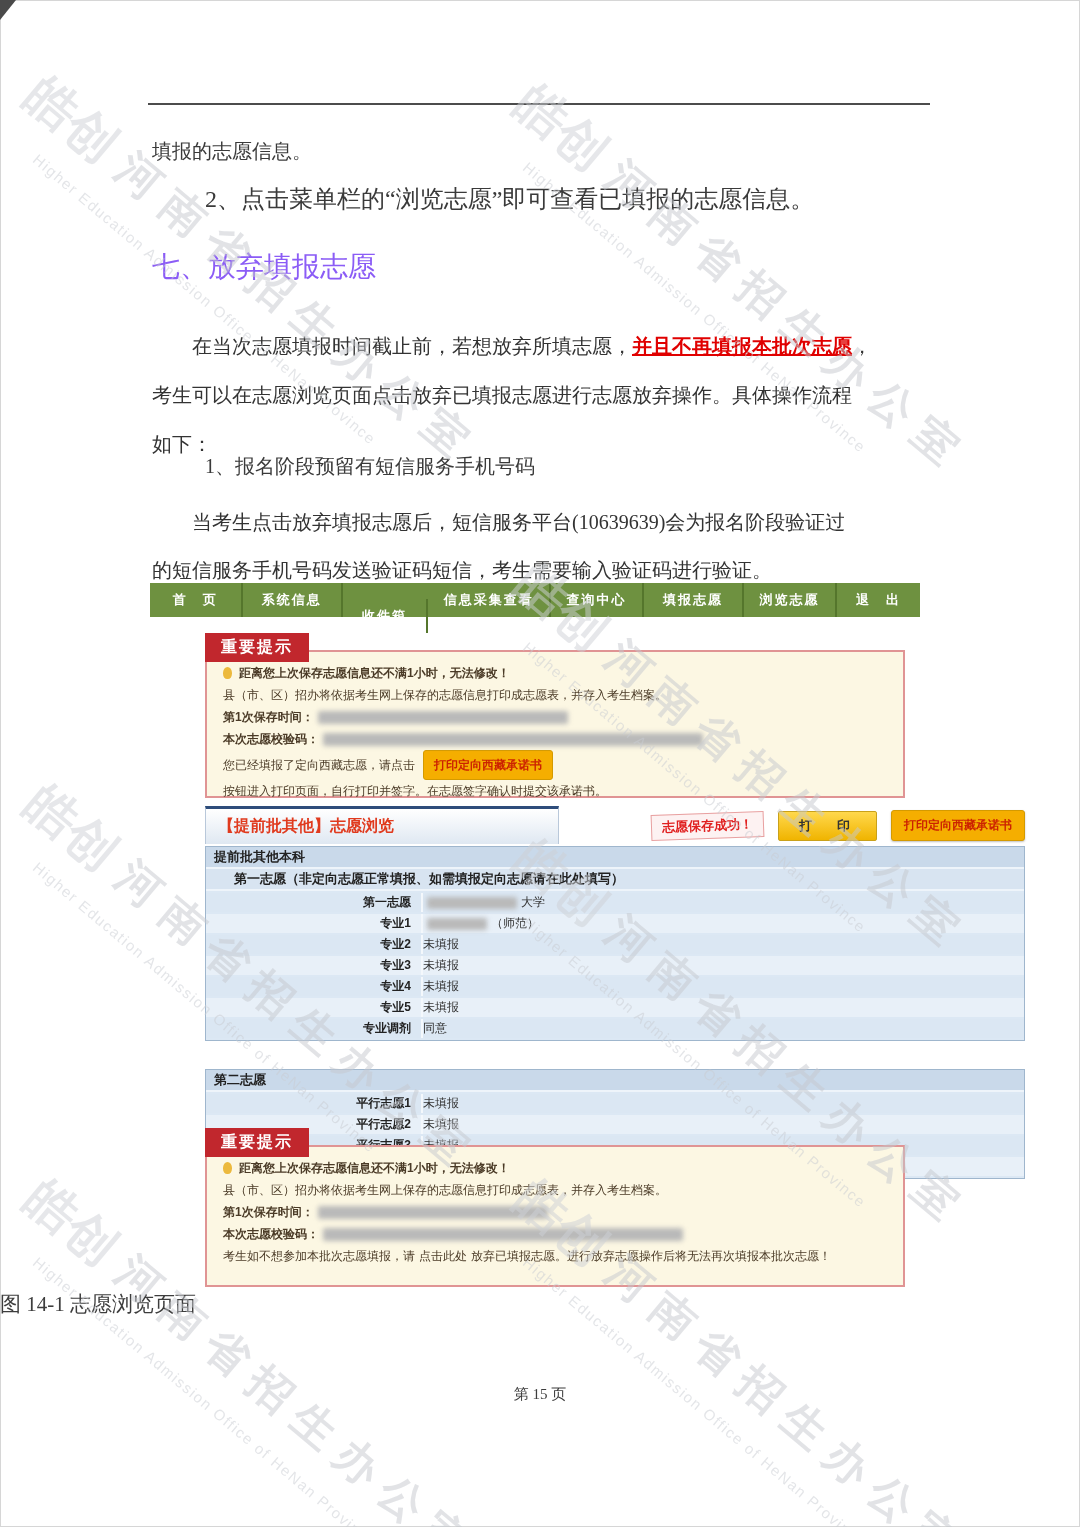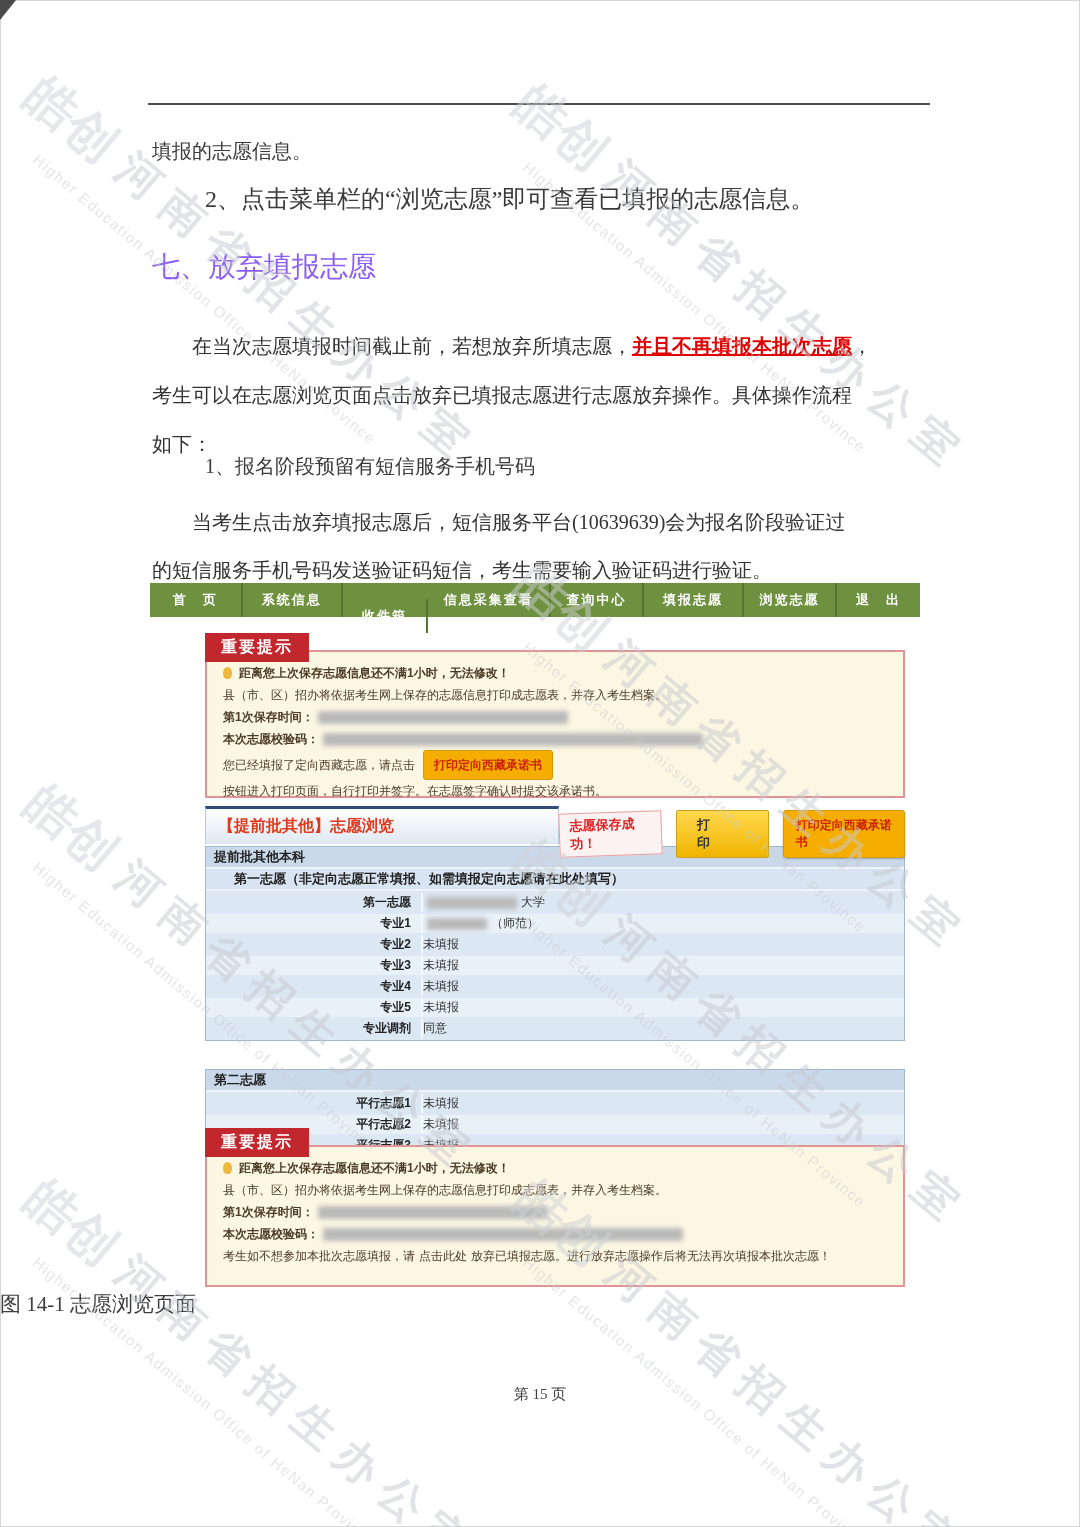--- a/index.html
+++ b/index.html
@@ -48,21 +48,21 @@
   .bulb{display:inline-block;width:9px;height:12px;background:#ecb93d;border-radius:50% 50% 45% 45%;
         margin-right:7px;flex:none;}
   .blur{display:inline-block;height:13px;background:#b9b9b9;filter:blur(2.5px);border-radius:2px;
         vertical-align:middle;margin:0 4px;}
   .w250{width:250px;} .w380{width:380px;} .w230{width:230px;} .w360{width:360px;}
   .w90{width:90px;height:12px;} .w60{width:60px;height:12px;}
   .btn-xizang-inline{display:inline-block;background:#f5ae00;color:#cc2200;font-weight:bold;font-size:12px;
         padding:3px 10px;margin:0 8px;border-radius:3px;border:1px solid #d49a00;cursor:pointer;}
   .click-here{font-weight:normal;margin:0 4px;cursor:pointer;}
   
-  .browse{position:absolute;left:55px;top:223px;width:700px;}
+  .browse{position:absolute;left:55px;top:223px;width:820px;}
   .browse-head{display:flex;align-items:flex-start;height:40px;}
   .browse-tab{width:340px;background:linear-gradient(#ffffff,#dfe8f2);border-top:3px solid #2e4d7b;
               border-left:1px solid #b9c8da;border-right:1px solid #b9c8da;
               padding:7px 0 7px 12px;font-size:16px;font-weight:bold;color:#e03a1e;}
   .browse-actions{flex:1;display:flex;align-items:center;justify-content:flex-end;gap:14px;padding-top:4px;}
   .save-status{background:#fdf2f2;border:1px solid #e8a0a0;color:#e02020;font-size:13px;font-weight:bold;
                padding:3px 10px;transform:rotate(-2deg);}
   .btn-print{background:linear-gradient(#ffd84d,#f0b400);border:1px solid #c9a11a;color:#333;
              font-size:13px;font-weight:bold;padding:5px 20px;letter-spacing:6px;border-radius:2px;cursor:pointer;}
   .btn-xizang{background:#f5ae00;border:1px solid #d49a00;color:#cc2200;font-size:12px;font-weight:bold;

